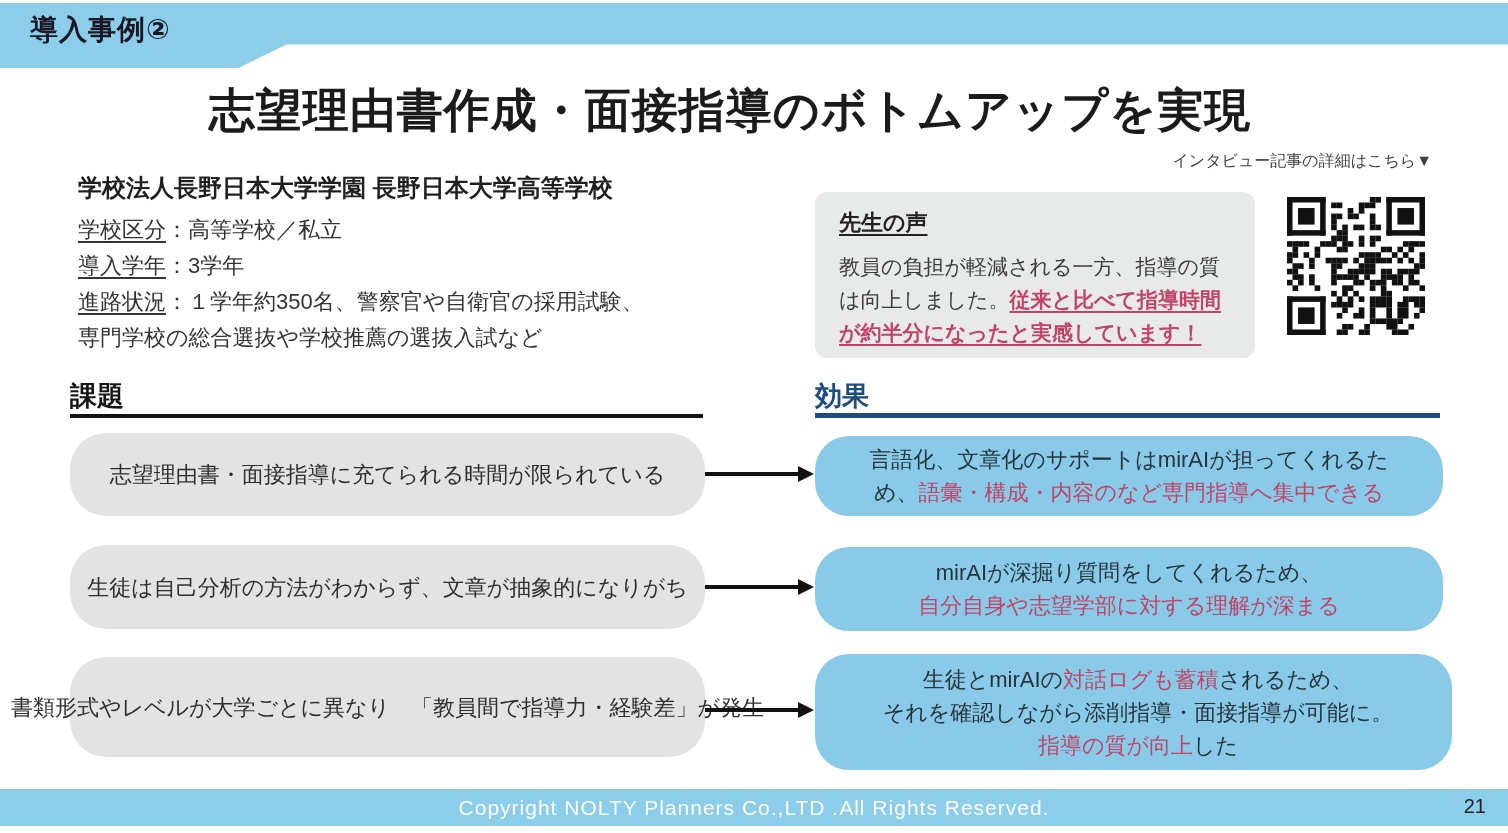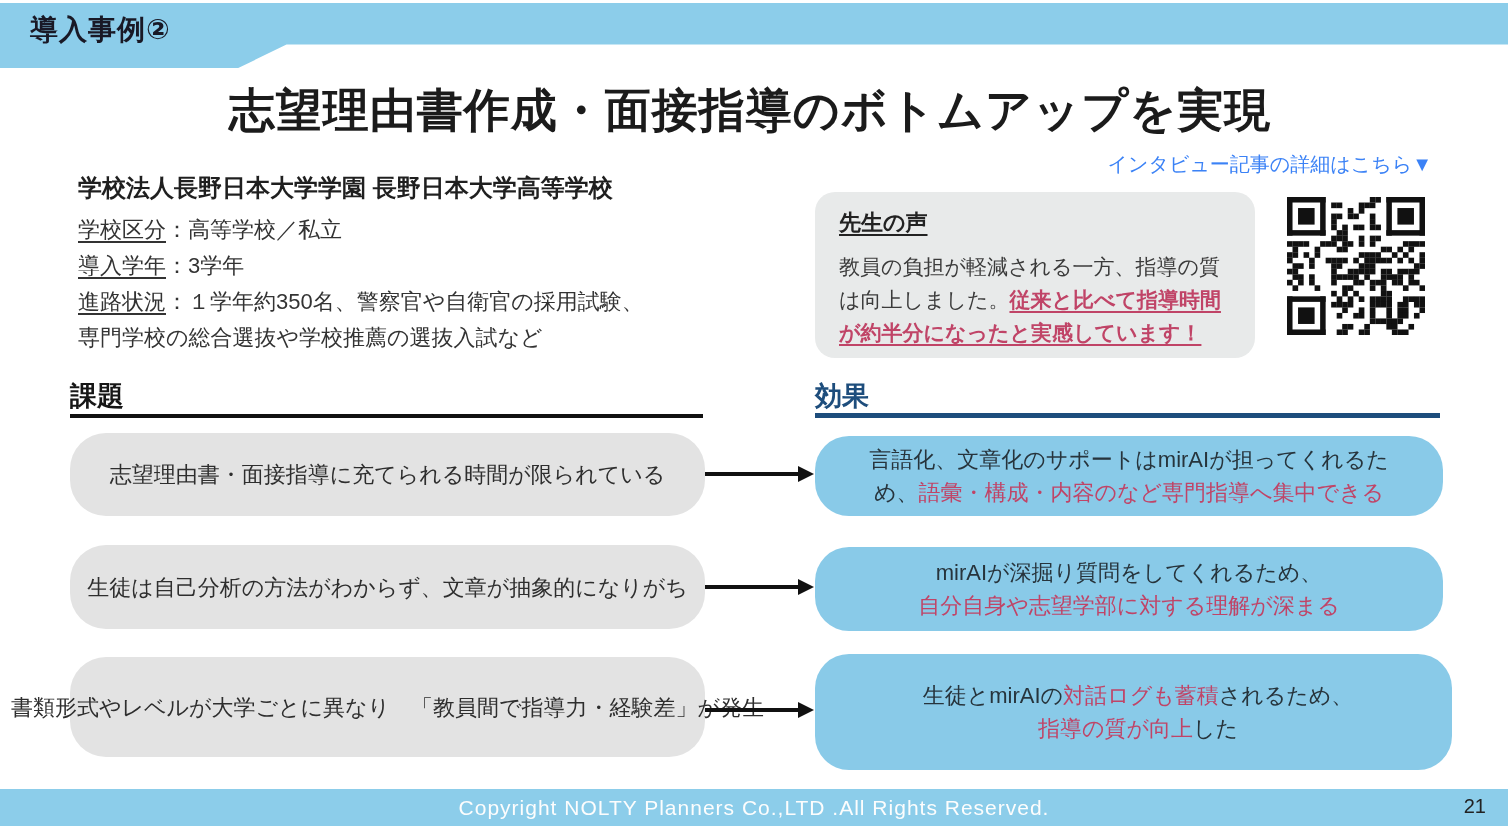--- a/index.html
+++ b/index.html
@@ -29,41 +29,40 @@
   }
   .banner-label{
     position:absolute;left:30px;top:11px;
     font-size:28px;font-weight:bold;color:#191926;letter-spacing:1px;
   }
   .title{
     position:absolute;left:0;top:80px;width:1460px;
     text-align:center;
     font-size:46px;font-weight:bold;color:var(--ink);letter-spacing:1px;
     white-space:nowrap;
-    padding-left:20px;
   }
   .interview-note{
     position:absolute;top:151px;right:76px;
-    font-size:20px;color:#3b82f6;
+    font-size:16px;color:#404040;
   }
   
   .school-name{
     position:absolute;left:78px;top:172px;
     font-size:24px;font-weight:bold;color:#1f1f1f;white-space:nowrap;
   }
   .school-details{
     position:absolute;left:78px;top:212px;width:650px;
     font-size:22px;color:var(--body-ink);
   }
   .school-details .drow{line-height:36px;white-space:nowrap;}
   .dlabel{text-decoration:underline;text-underline-offset:4px;}
   
   .voice-card{
     position:absolute;left:815px;top:192px;width:440px;height:166px;
-    background:var(--voice-gray);border-radius:20px;
+    background:var(--voice-gray);border-radius:12px;
     padding:16px 24px;box-sizing:border-box;
   }
   .voice-heading{
     font-size:22px;font-weight:bold;color:#222;
     text-decoration:underline;text-underline-offset:4px;
   }
   .voice-body{
     margin-top:12px;font-size:21px;line-height:33px;color:#3b3b3b;
   }
   .voice-body .accent{
@@ -397,20 +396,21 @@
   <div class="effect-box row1-effect">
       <div class="ln"><span>言語化、文章化のサポートはmirAIが担ってくれるた</span></div>
       <div class="ln"><span>め、</span><span class="accent">語彙・構成・内容のなど専門指導へ集中できる</span></div>
     </div>
   <div class="effect-box row2-effect">
       <div class="ln"><span>mirAIが深掘り質問をしてくれるため、</span></div>
       <div class="ln"><span class="accent">自分自身や志望学部に対する理解が深まる</span></div>
     </div>
   <div class="effect-box row3-effect">
       <div class="ln"><span>生徒とmirAIの</span><span class="accent">対話ログも蓄積</span><span>されるため、</span></div>
+      <div class="ln"><span>それを確認しながら添削指導・面接指導が可能に。</span></div>
       <div class="ln"><span class="accent">指導の質が向上</span><span>した</span></div>
     </div>
 
   <div class="footer">
     <span class="copyright">Copyright NOLTY Planners Co.,LTD .All Rights Reserved.</span>
   </div>
   <div class="page-number">21</div>
 
 </div>
 

